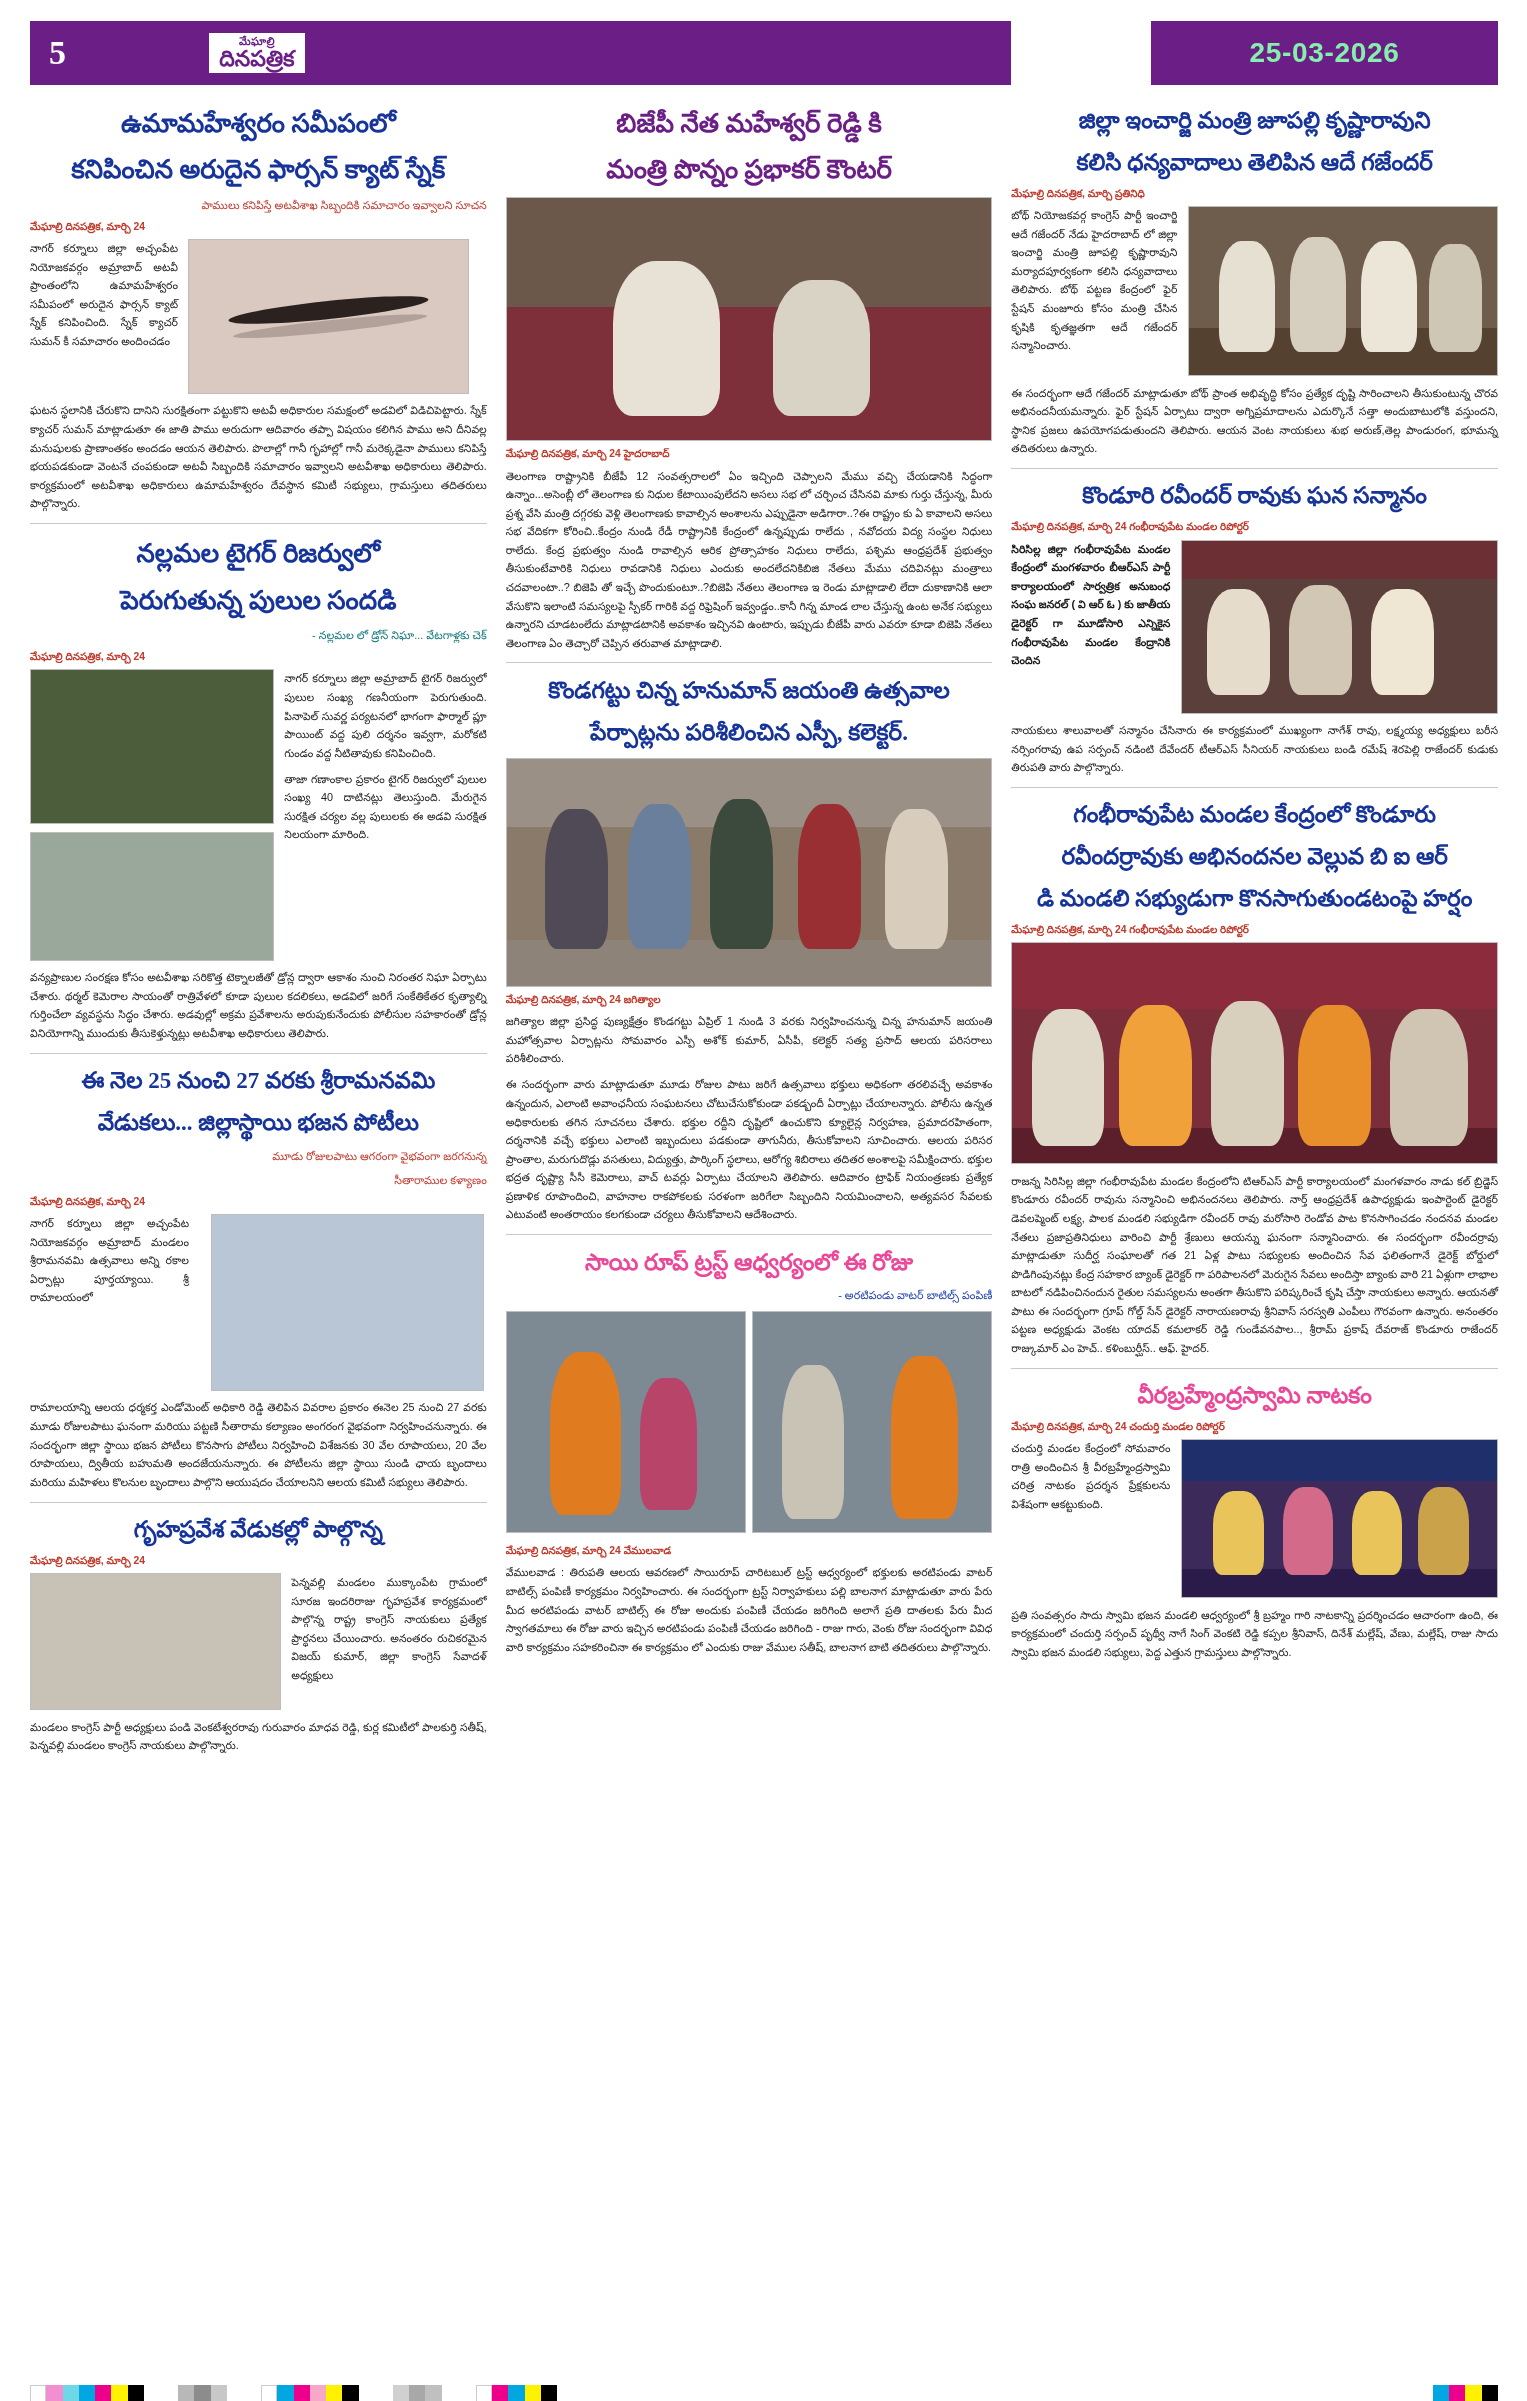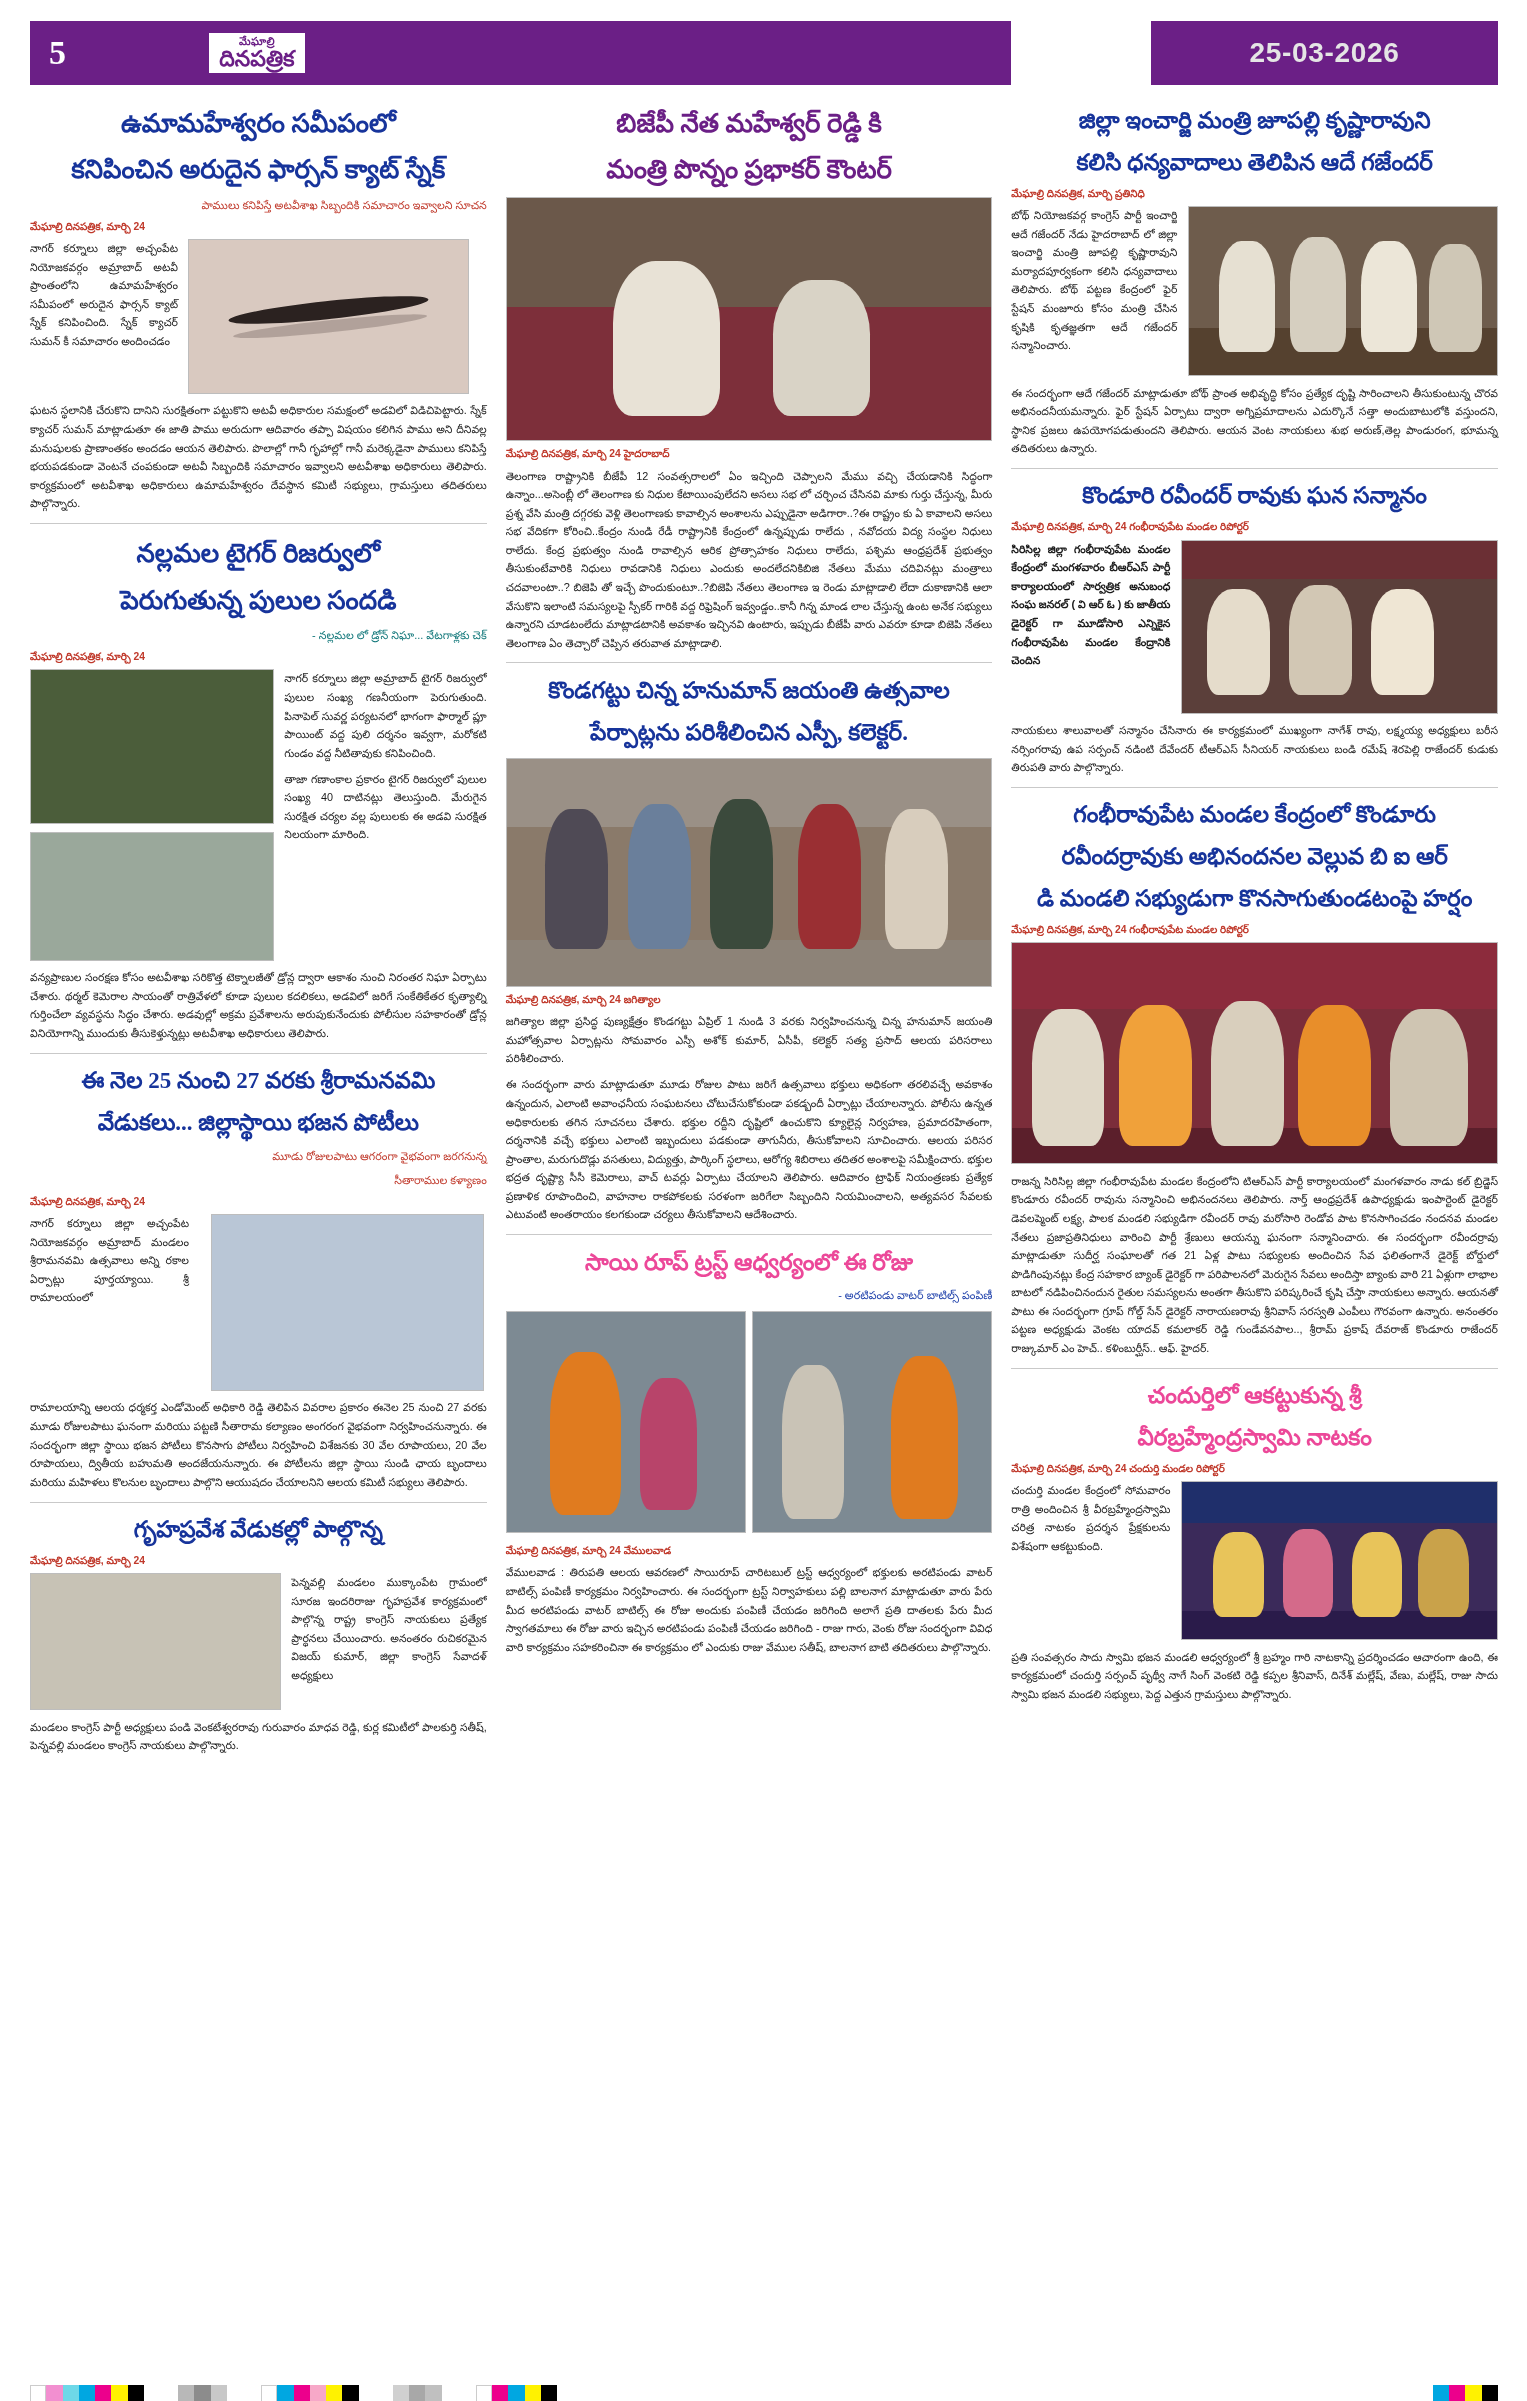--- a/index.html
+++ b/index.html
@@ -80,21 +80,21 @@
     background: #ffffff;
   }
   .mast-right {
     width: 347px;
     background: #6b1f86;
     display: flex;
     align-items: center;
     justify-content: center;
   }
   .mast-date {
-    color: #e5e5e5;
+    color: #86efac;
     font-size: 28px;
     font-weight: bold;
     font-family: "Liberation Sans", sans-serif;
     letter-spacing: 0.7px;
   }
 
   
   .content {
     display: flex;
     gap: 19px;
@@ -397,21 +397,20 @@
           <div class="p-overlay-person" style="left:41%;top:26%;width:15%;height:66%;background:#d9cfbd;"></div>
           <div class="p-overlay-person" style="left:59%;top:28%;width:15%;height:64%;background:#e88e2a;"></div>
           <div class="p-overlay-person" style="left:78%;top:30%;width:16%;height:62%;background:#cfc5b2;"></div>
         </div>
         <div class="body">రాజన్న సిరిసిల్ల జిల్లా గంభీరావుపేట మండల కేంద్రంలోని టిఆర్ఎస్ పార్టీ కార్యాలయంలో మంగళవారం నాడు కల్ బ్రిడ్జెస్ కొండూరు రవీందర్ రావును సన్మానించి అభినందనలు తెలిపారు. నార్త్ ఆంధ్రప్రదేశ్ ఉపాధ్యక్షుడు ఇంపార్టెంట్ డైరెక్టర్ డెవలప్మెంట్ లక్ష్య, పాలక మండలి సభ్యుడిగా రవీందర్ రావు మరోసారి రెండోవ పాట కొనసాగించడం నందనవ మండల నేతలు ప్రజాప్రతినిధులు వారించి పార్టీ శ్రేణులు ఆయన్ను ఘనంగా సన్మానించారు. ఈ సందర్భంగా రవీందర్రావు మాట్లాడుతూ సుదీర్ఘ సంఘాలతో గత 21 ఏళ్ల పాటు సభ్యులకు అందించిన సేవ ఫలితంగానే డైరెక్ట్ బోర్డులో పొడిగింపునట్లు కేంద్ర సహకార బ్యాంక్ డైరెక్టర్ గా పరిపాలనలో మెరుగైన సేవలు అందిస్తా బ్యాంకు వారి 21 ఏళ్లుగా లాభాల బాటలో నడిపించినందున రైతుల సమస్యలను అంతగా తీసుకొని పరిష్కరించే కృషి చేస్తా నాయకులు అన్నారు. ఆయనతో పాటు ఈ సందర్భంగా గ్రూప్ గోల్డ్ సేన్ డైరెక్టర్ నారాయణరావు శ్రీనివాస్ సరస్వతి ఎంపీలు గౌరవంగా ఉన్నారు. అనంతరం పట్టణ అధ్యక్షుడు వెంకట యాదవ్ కమలాకర్ రెడ్డి గుండేవనపాల.., శ్రీరామ్ ప్రకాష్ దేవరాజ్ కొండూరు రాజేందర్ రాజ్కుమార్ ఎం హెచ్.. కళింబుర్ఘీస్.. ఆఫ్. హైదర్.</div>
       </div>
 
       <hr class="rule">
 
       <div>
-        <div class="hl mid maroon">చందుర్తిలో ఆకట్టుకున్న శ్రీ</div>
         <div class="hl mid maroon">వీరబ్రహ్మేంద్రస్వామి నాటకం</div>
         <div class="byline">మేఘాల్రి దినపత్రిక, మార్చి 24 చందుర్తి మండల రిపోర్టర్</div>
         <div style="display:flex;gap:10.3px;">
           <div class="body" style="width:159px;">చందుర్తి మండల కేంద్రంలో సోమవారం రాత్రి అందించిన శ్రీ వీరబ్రహ్మేంద్రస్వామి చరిత్ర నాటకం ప్రదర్శన ప్రేక్షకులను విశేషంగా ఆకట్టుకుంది.</div>
           <div class="photo ph-stage" style="flex:1;height:159px;">
             <div class="sky" style="height:26%;background:#1f2f6b;"></div>
             <div class="ground" style="height:18%;background:#2a1b4a;"></div>
             <div class="p-overlay-person" style="left:10%;top:32%;width:16%;height:54%;background:#e8c45a;"></div>
             <div class="p-overlay-person" style="left:32%;top:30%;width:16%;height:56%;background:#d46a8a;"></div>
             <div class="p-overlay-person" style="left:54%;top:32%;width:16%;height:54%;background:#e8c45a;"></div>

